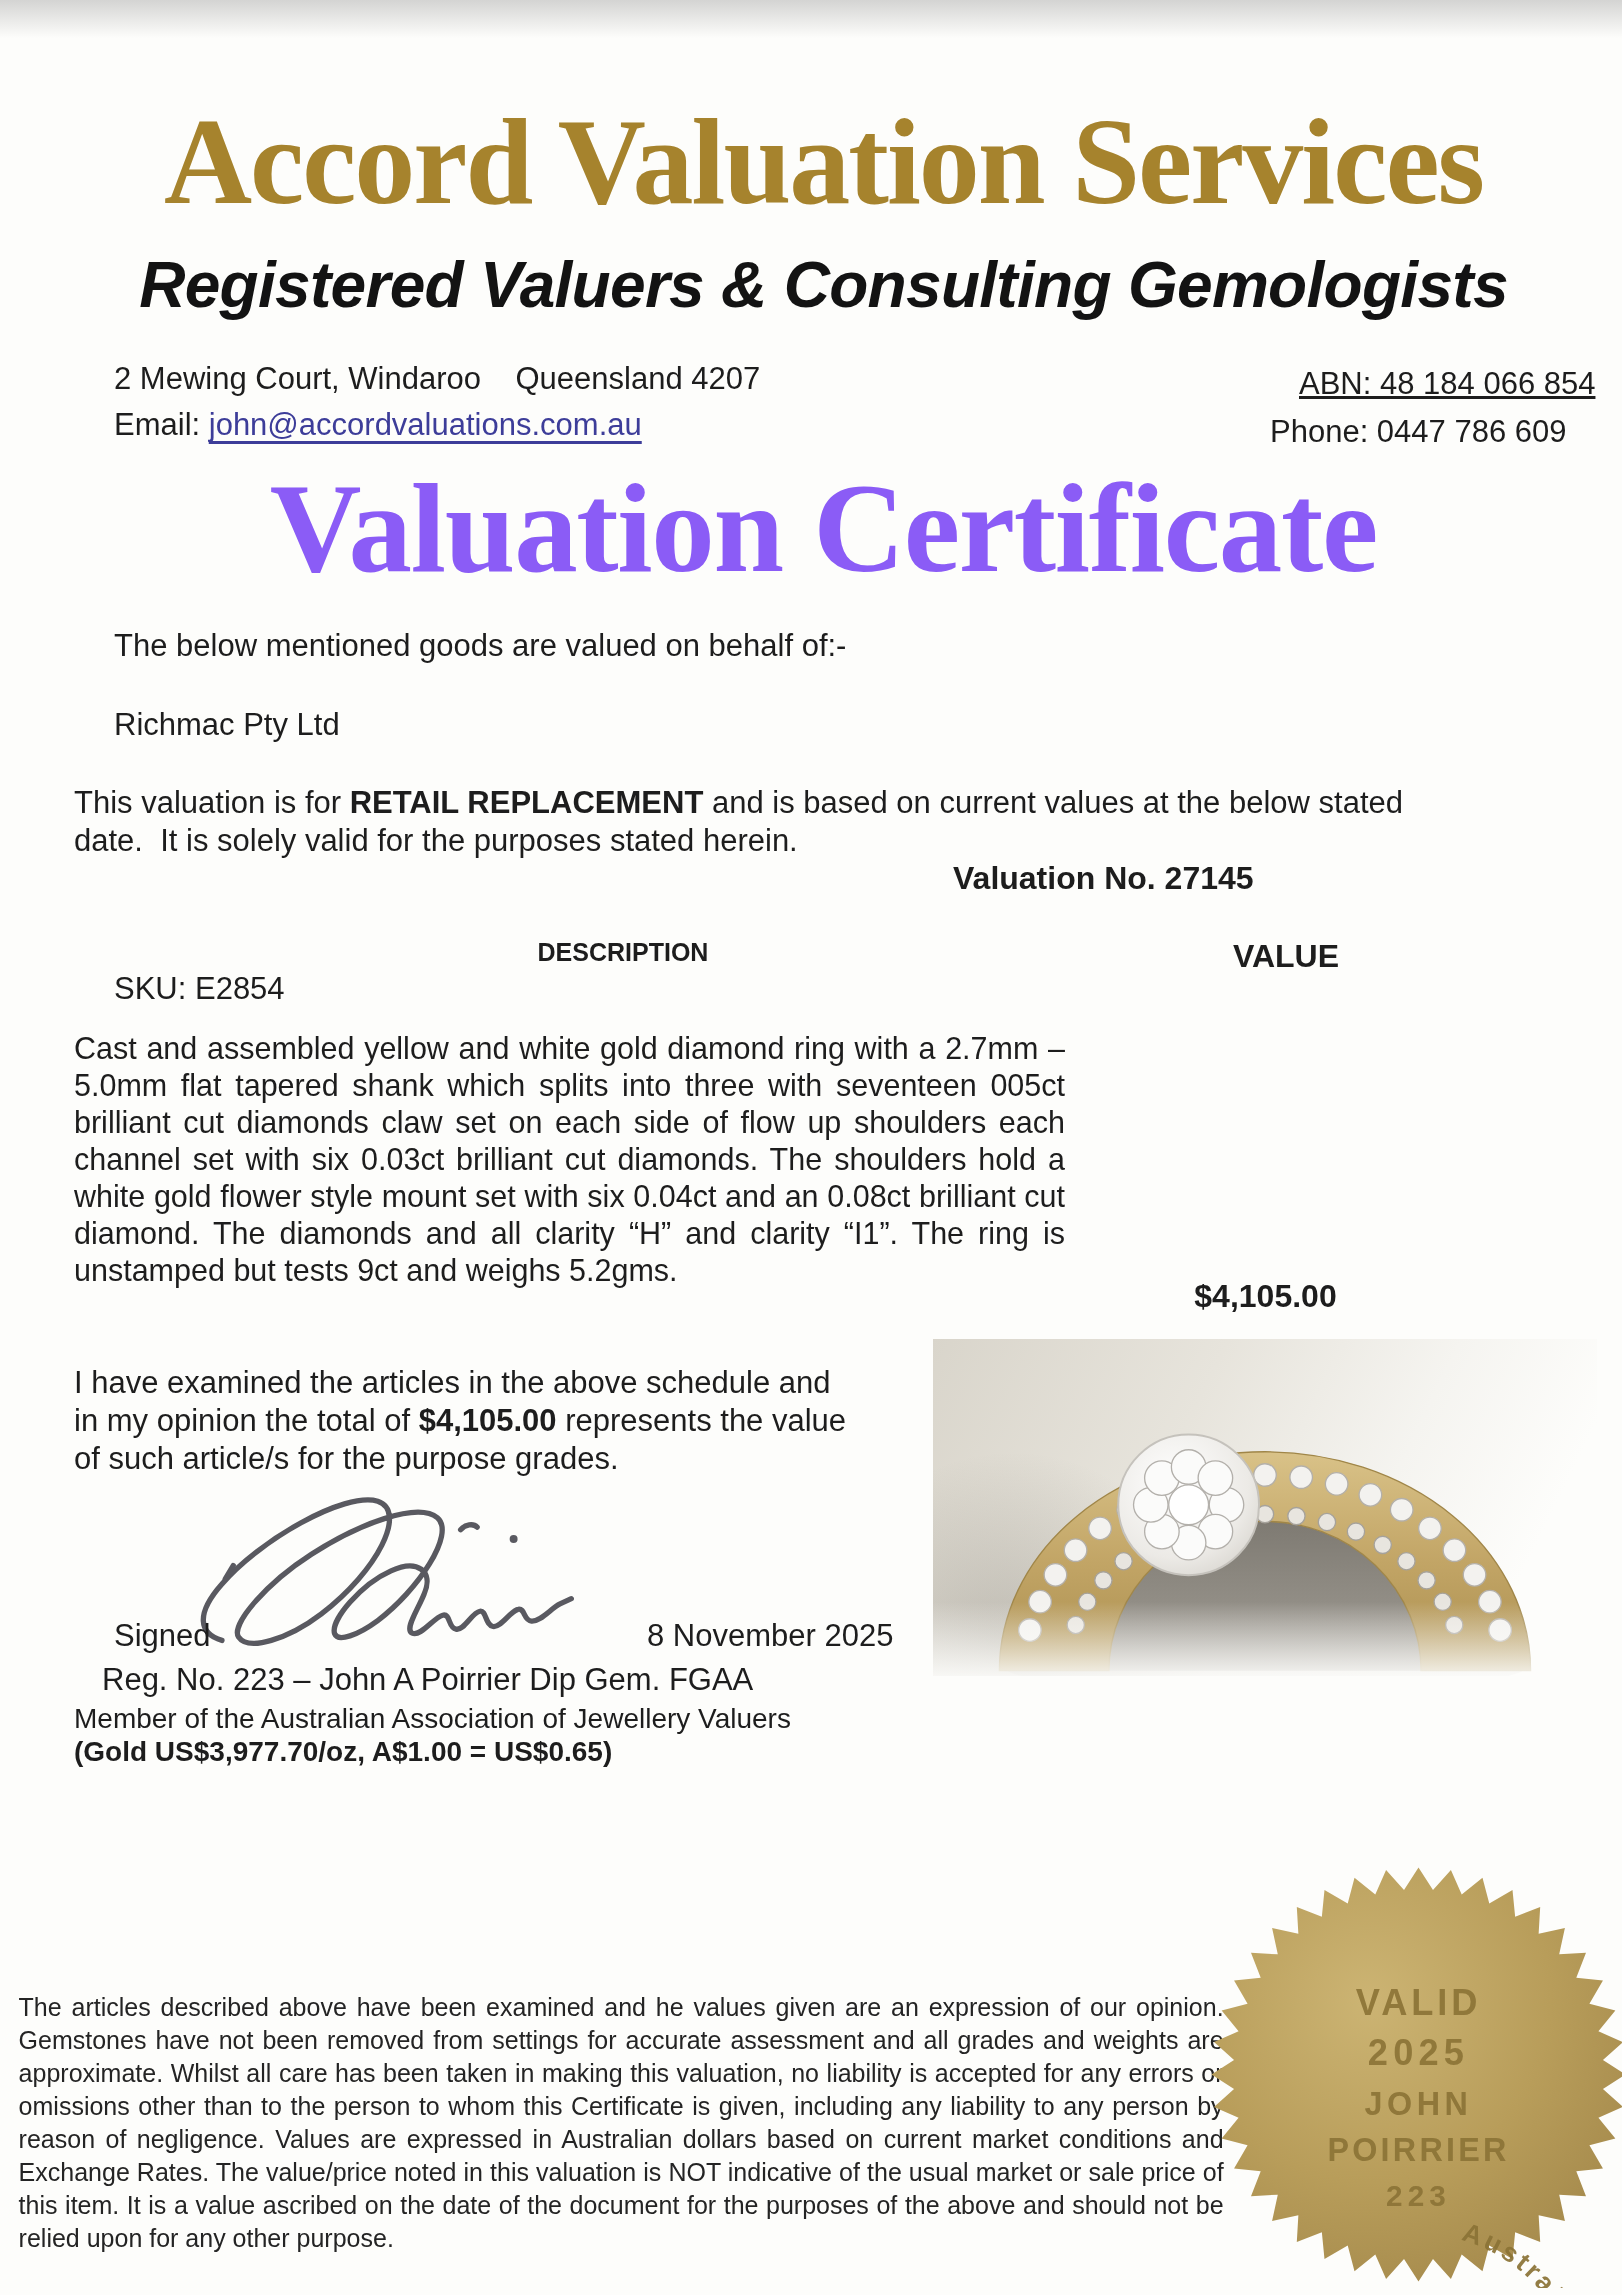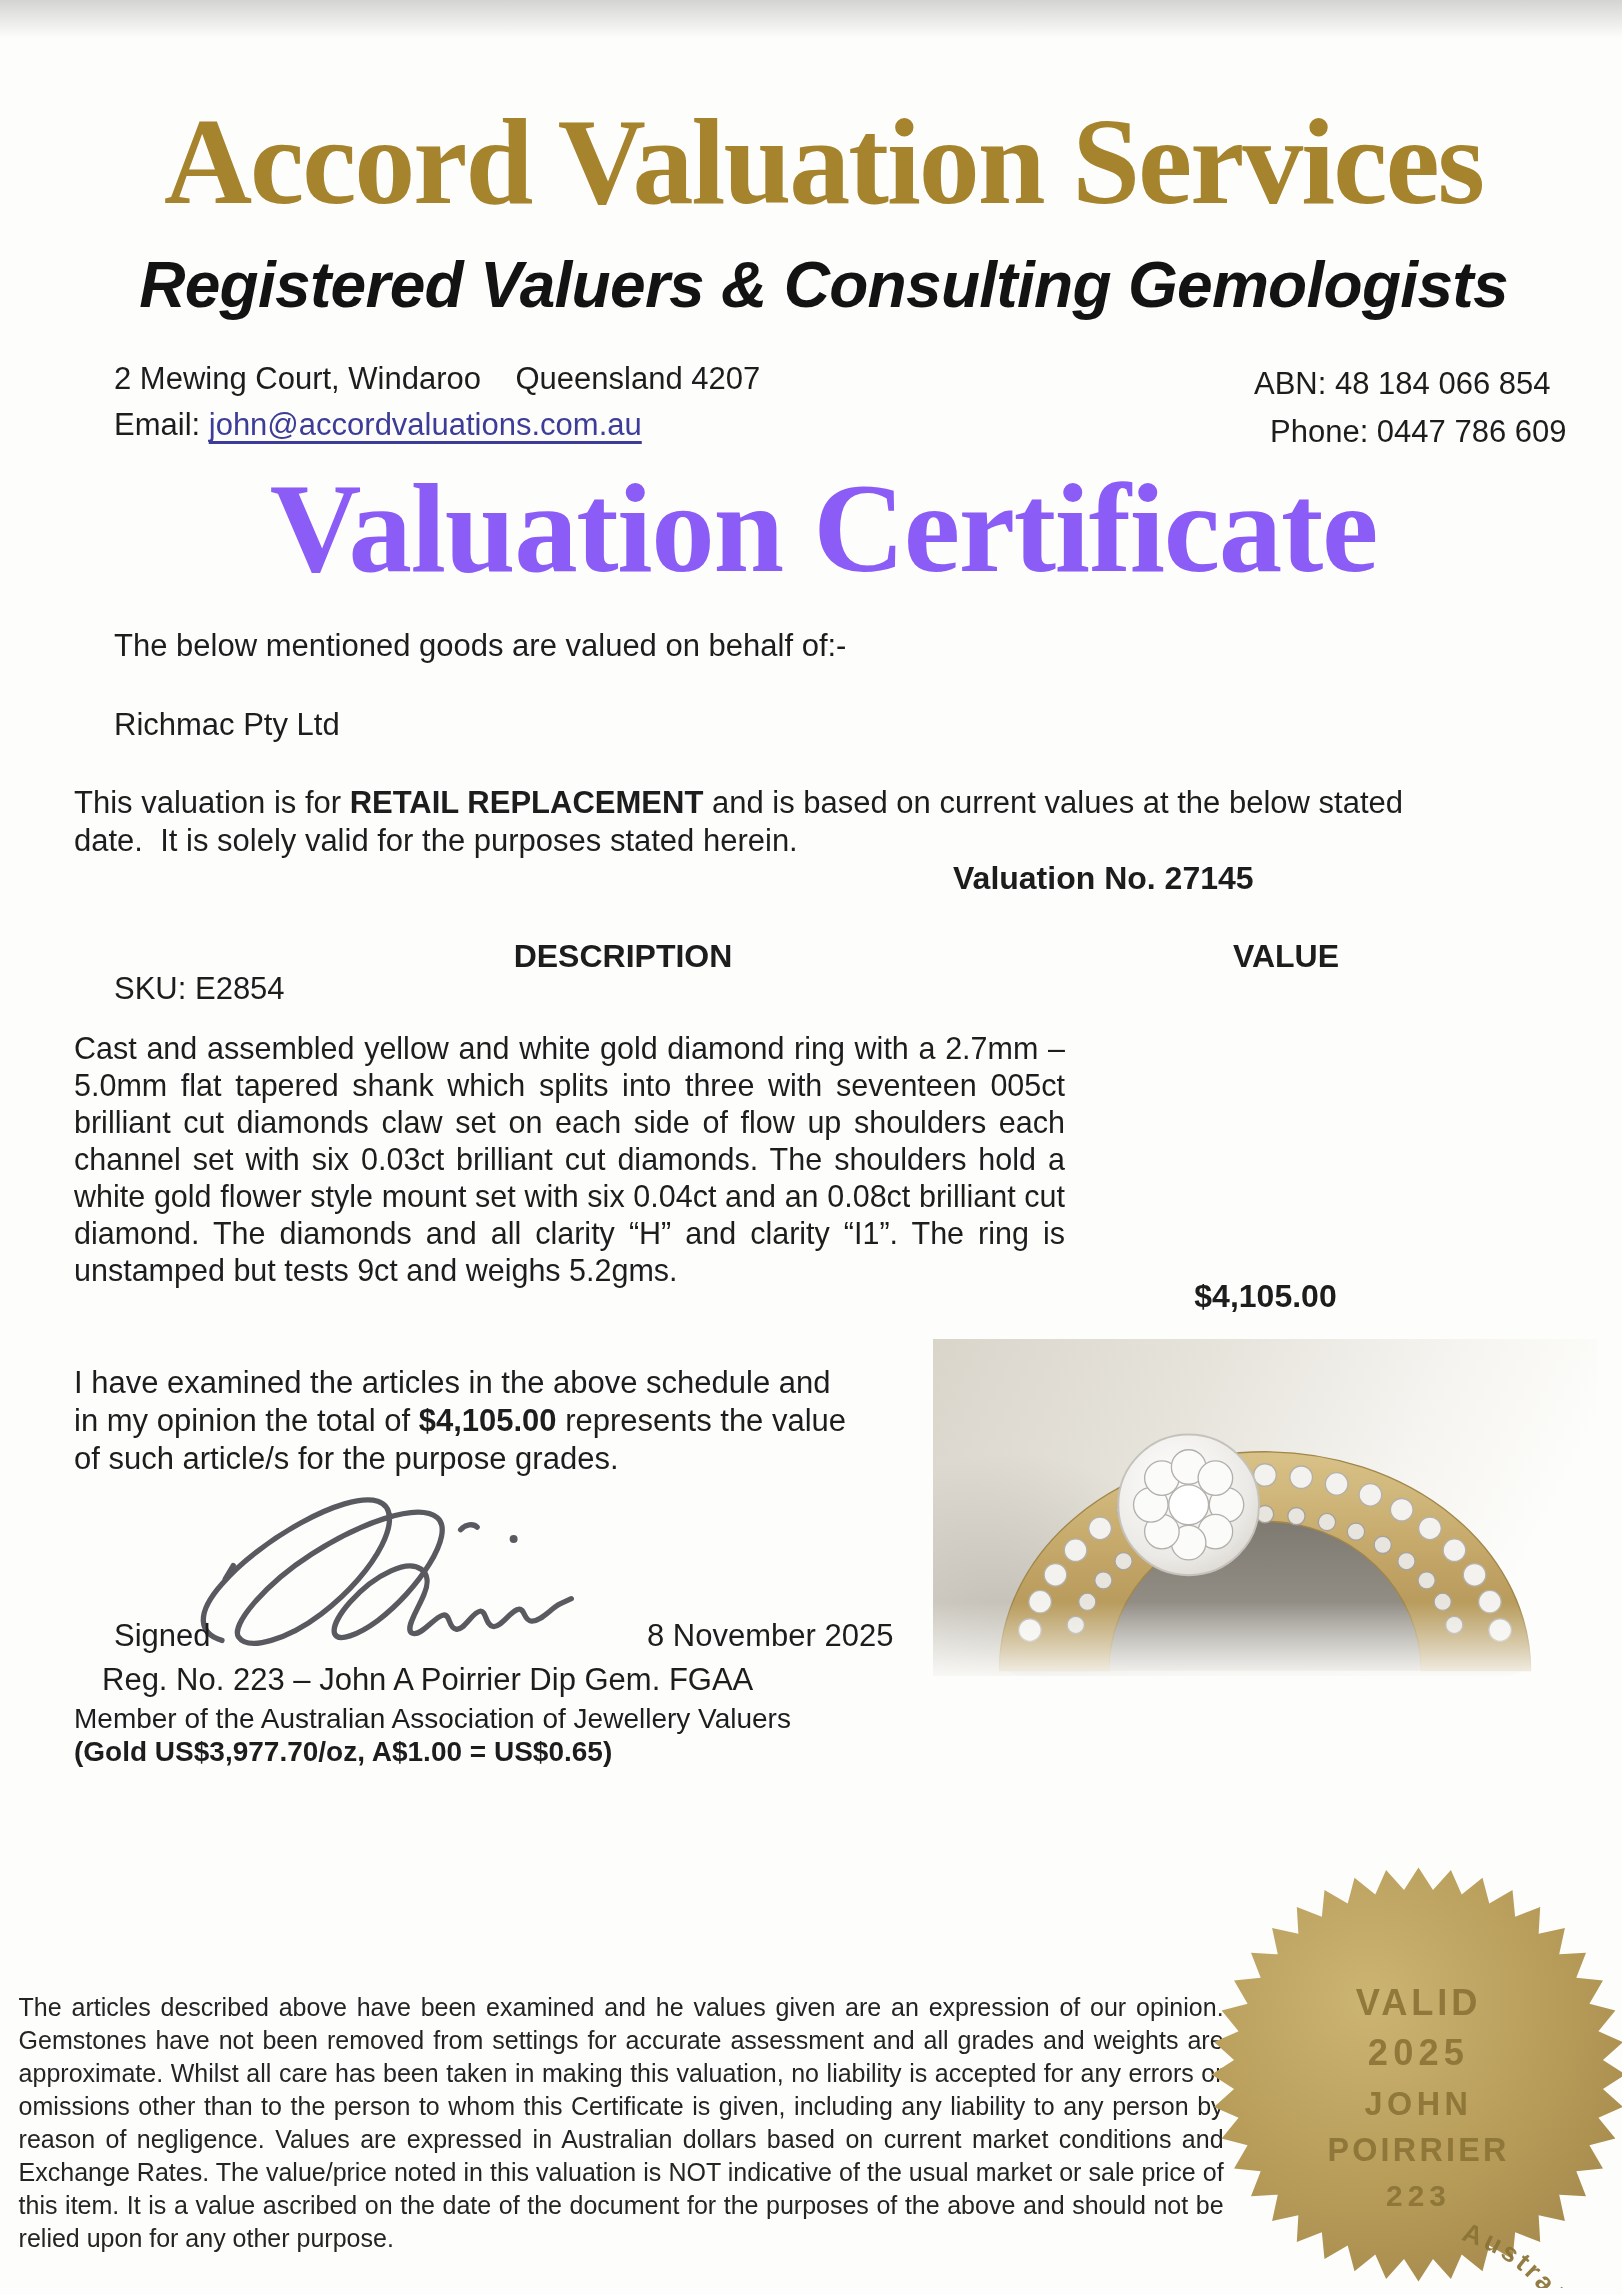--- a/index.html
+++ b/index.html
@@ -12,29 +12,29 @@
         background:linear-gradient(to bottom,rgba(150,150,150,0.40),rgba(255,255,255,0));}
   .org-name{top:101px;font-family:"Liberation Serif","DejaVu Serif",serif;font-weight:700;
         font-size:122px;line-height:1;letter-spacing:-2px;color:#a6832d;}
   .tagline{top:253px;font-size:64px;line-height:1;font-weight:700;font-style:italic;
         letter-spacing:-0.7px;color:#131313;}
   .t47{font-size:31px;line-height:1.22;margin-left:40px;}
   .prewrap{white-space:pre-wrap;}
   .address{left:74px;top:360px;}
   .email-line{left:74px;top:406px;}
   .email-link{color:#3d3d99;text-decoration:underline;text-decoration-thickness:2.7px;text-underline-offset:6px;cursor:pointer;}
-  .abn{left:1214px;top:365px;}
+  .abn{left:1259px;top:365px;text-decoration:underline;}
   .phone{left:1230px;top:413px;}
   .doc-title{top:465px;font-family:"Liberation Serif","DejaVu Serif",serif;font-weight:700;
         font-size:127px;line-height:1;letter-spacing:-1.3px;color:#8b5cf6;}
   .intro{left:74px;top:627px;}
   .client{left:74px;top:706px;}
   .purpose{left:74px;top:784px;width:1484px;line-height:38px;font-size:31px;}
   .val-no{left:953px;top:860px;font-size:32px;font-weight:700;}
-  .col-desc{left:424px;top:938px;width:398px;text-align:center;font-size:32px;font-weight:700;}
+  .col-desc{left:424px;top:938px;width:398px;text-align:center;font-size:25px;font-weight:700;}
   .col-val{left:1140px;top:938px;width:292px;text-align:center;font-size:32px;font-weight:700;}
   .sku{left:74px;top:970px;}
   .description{left:74px;top:1030px;width:991px;font-size:30.5px;line-height:37px;text-align:justify;}
   .value{left:1156px;top:1278px;width:219px;text-align:center;font-size:32px;font-weight:700;}
   .opinion{left:74px;top:1364px;width:888px;font-size:31px;line-height:38px;}
   .photo{left:933px;top:1339px;}
   .signature{left:159px;top:1478px;}
   .signed{left:74px;top:1617px;}
   .sign-date{left:607px;top:1617px;}
   .reg{left:62px;top:1661px;}

